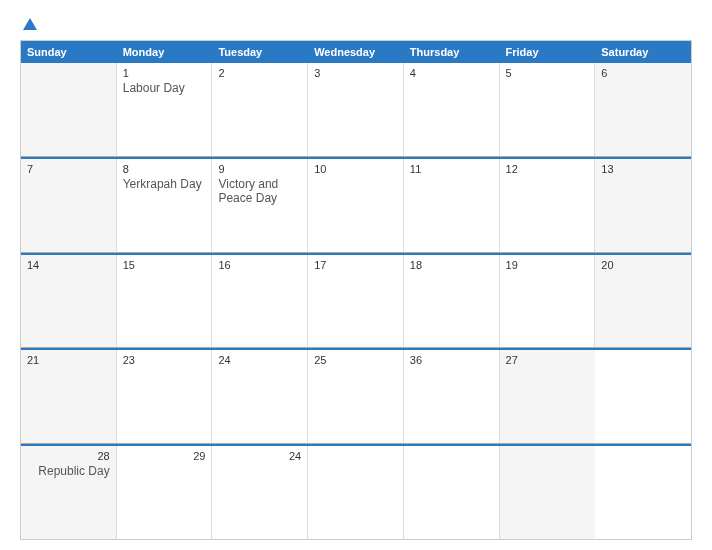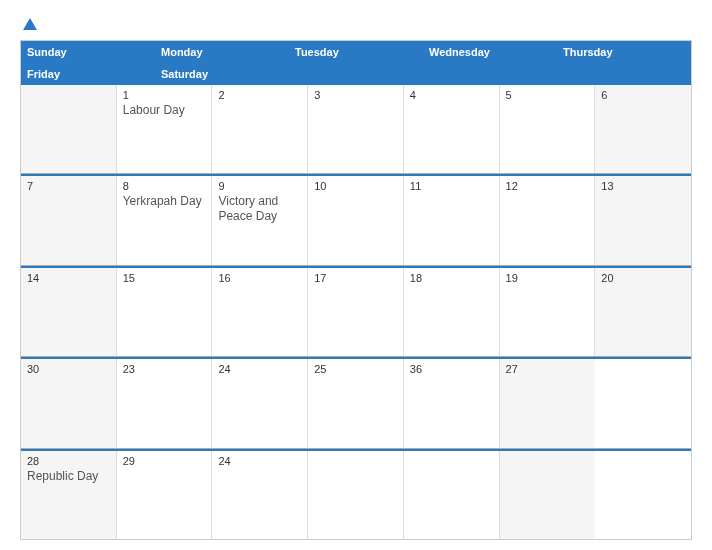--- a/index.html
+++ b/index.html
@@ -63,21 +63,21 @@
       text-align: right;
     }
     .calendar {
       flex: 1;
       display: flex;
       flex-direction: column;
       border: 1px solid #ccc;
     }
     .cal-header {
       display: grid;
-      grid-template-columns: repeat(5, 1fr);
+      grid-template-columns: repeat(7, 1fr);
       background: #2979c5;
     }
     .cal-header-cell {
       color: #fff;
       font-size: 11px;
       padding: 5px 6px;
       font-weight: bold;
     }
     .cal-body {
       flex: 1;
@@ -85,20 +85,21 @@
       flex-direction: column;
     }
     .cal-week {
       display: grid;
       grid-template-columns: repeat(7, 1fr);
       flex: 1;
       border-bottom: 1px solid #aaa;
     }
     .cal-week:last-child {
       border-bottom: none;
+      text-align: right;
     }
     .cal-cell {
       border-right: 1px solid #ddd;
       padding: 4px 6px;
       font-size: 11px;
       vertical-align: top;
       background: #fff;
       min-height: 70px;
       position: relative;
     }
@@ -209,21 +210,21 @@
           </div>
           <div class="cal-cell">
             <span class="day-num">19</span>
           </div>
           <div class="cal-cell saturday">
             <span class="day-num">20</span>
           </div>
         </div>
         <div class="cal-week cal-week-top-border">
           <div class="cal-cell sunday">
-            <span class="day-num">30</span>
+            <span class="day-num">21</span>
           </div>
           <div class="cal-cell">
             <span class="day-num">23</span>
           </div>
           <div class="cal-cell">
             <span class="day-num">24</span>
           </div>
           <div class="cal-cell">
             <span class="day-num">25</span>
           </div>

